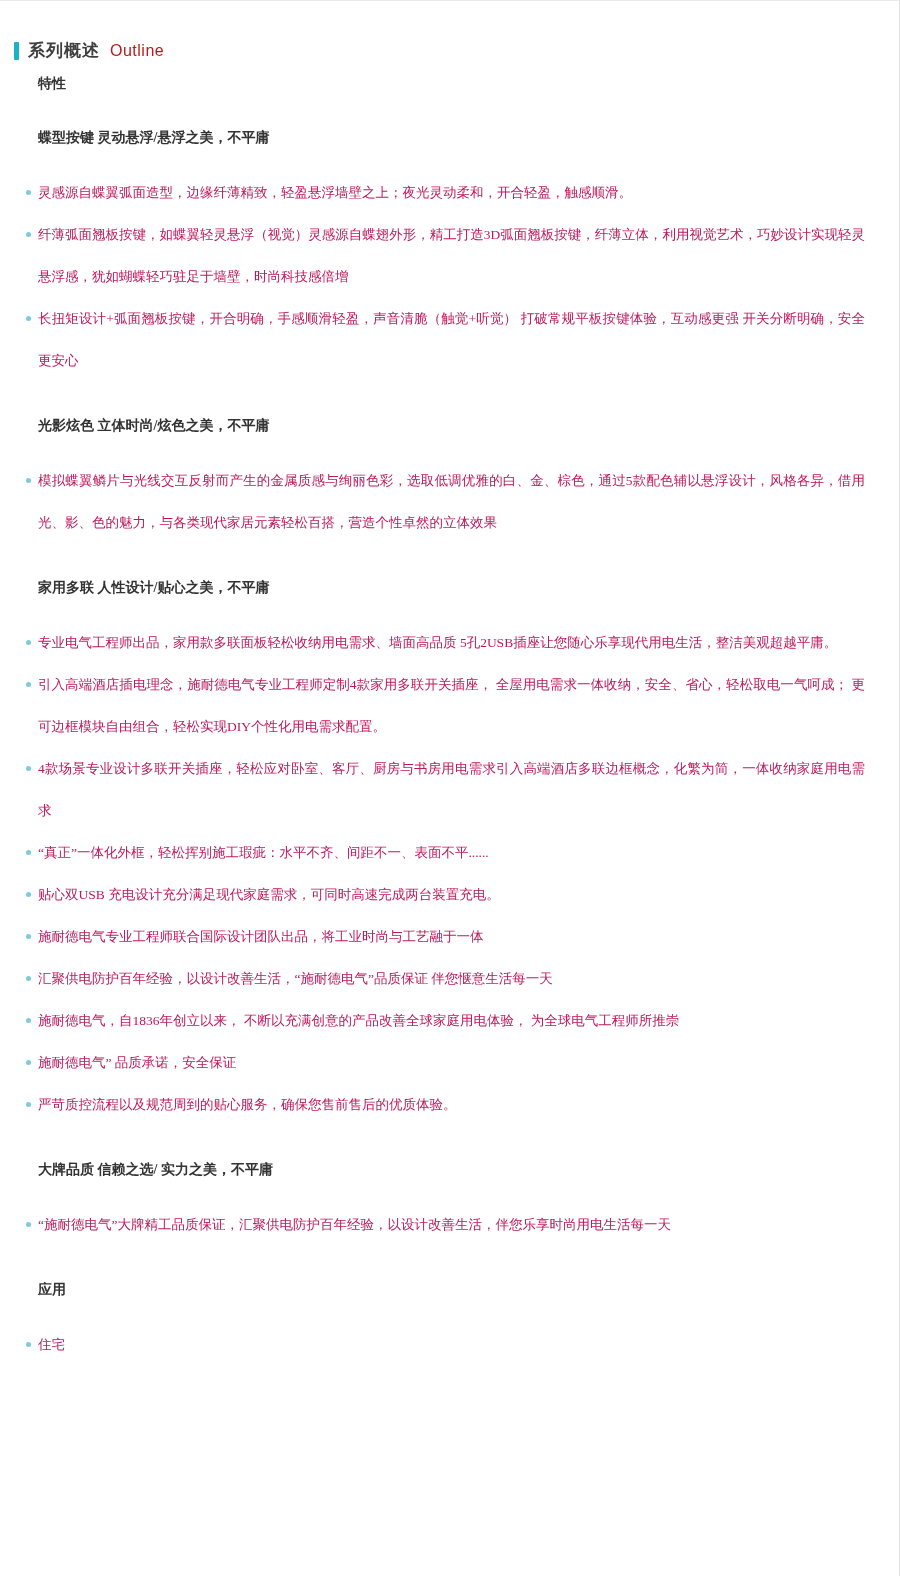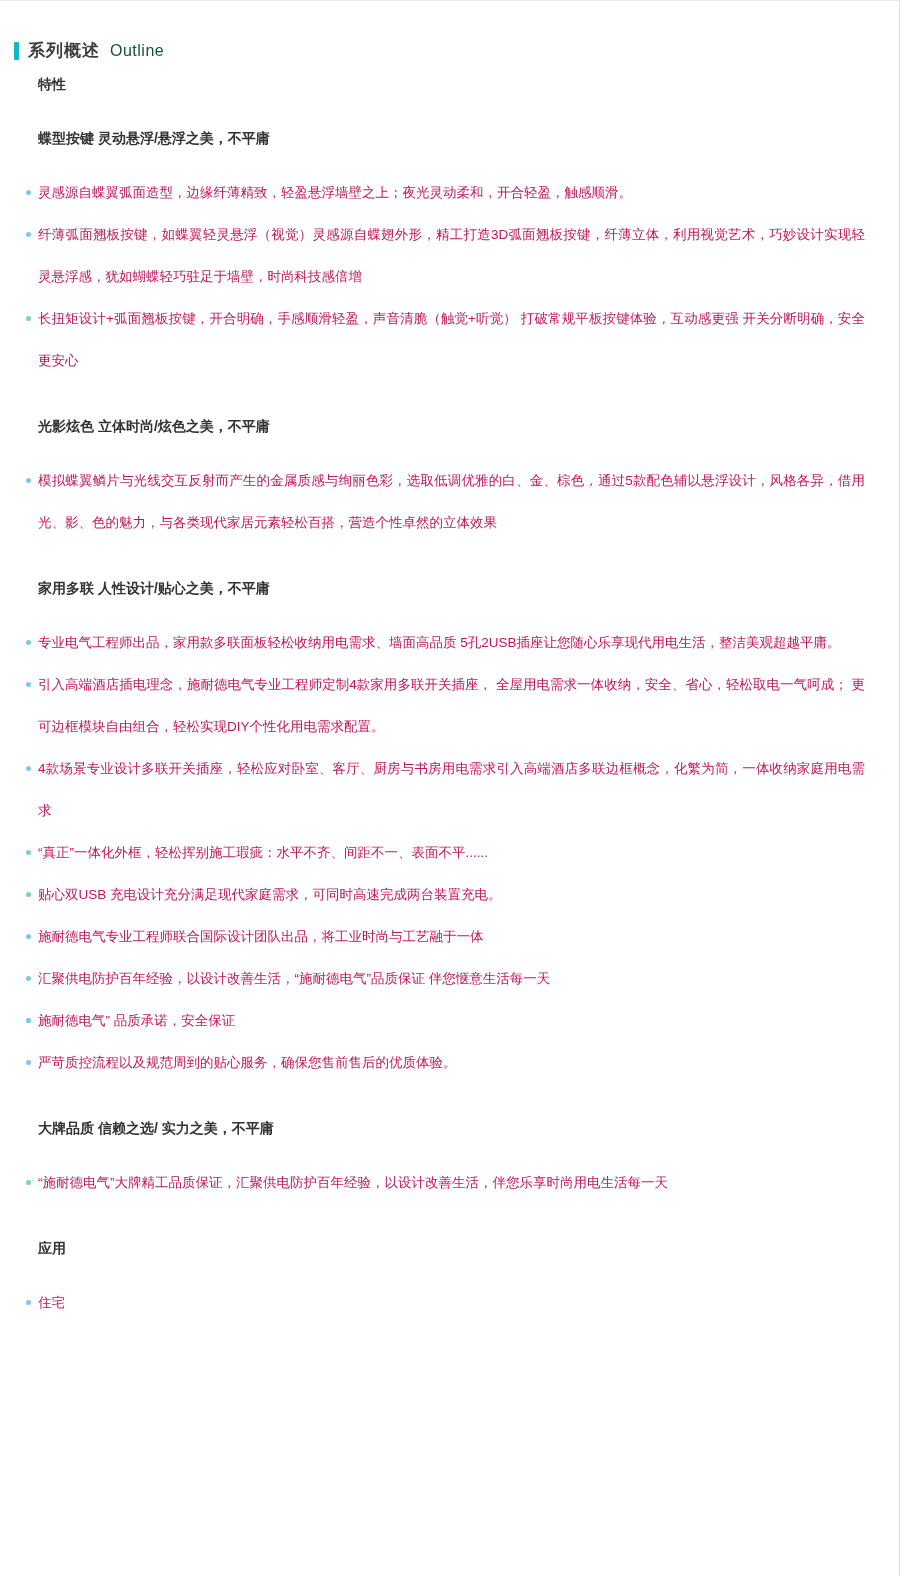--- a/index.html
+++ b/index.html
@@ -30,27 +30,28 @@
     flex: 0 0 auto;
   }
   .title-cn {
     font-size: 17px;
     font-weight: bold;
     color: #3f3f3f;
     letter-spacing: 1px;
   }
   .title-en {
     font-size: 16px;
-    color: #14532d;
+    color: #b91c1c;
     margin-left: 10px;
     letter-spacing: 0.5px;
   }
   .content {
     padding-left: 24px;
     padding-right: 4px;
+    font-family: Liberation Serif, serif;
   }
   .sec-heading {
     font-size: 14px;
     font-weight: bold;
     color: #333333;
     line-height: 20px;
     margin: 34px 0 24px 0;
   }
   .sec-heading.first {
     margin-top: 12px;
@@ -100,21 +101,21 @@
       </ul>
       <div class="sec-heading">家用多联 人性设计/贴心之美，不平庸</div>
       <ul class="bullet-list">
         <li class="bullet-item"><span class="dot"></span><span class="item-text">专业电气工程师出品，家用款多联面板轻松收纳用电需求、墙面高品质 5孔2USB插座让您随心乐享现代用电生活，整洁美观超越平庸。</span></li>
         <li class="bullet-item"><span class="dot"></span><span class="item-text">引入高端酒店插电理念，施耐德电气专业工程师定制4款家用多联开关插座， 全屋用电需求一体收纳，安全、省心，轻松取电一气呵成； 更可边框模块自由组合，轻松实现DIY个性化用电需求配置。</span></li>
         <li class="bullet-item"><span class="dot"></span><span class="item-text">4款场景专业设计多联开关插座，轻松应对卧室、客厅、厨房与书房用电需求引入高端酒店多联边框概念，化繁为简，一体收纳家庭用电需求</span></li>
         <li class="bullet-item"><span class="dot"></span><span class="item-text">“真正”一体化外框，轻松挥别施工瑕疵：水平不齐、间距不一、表面不平......</span></li>
         <li class="bullet-item"><span class="dot"></span><span class="item-text">贴心双USB 充电设计充分满足现代家庭需求，可同时高速完成两台装置充电。</span></li>
         <li class="bullet-item"><span class="dot"></span><span class="item-text">施耐德电气专业工程师联合国际设计团队出品，将工业时尚与工艺融于一体</span></li>
         <li class="bullet-item"><span class="dot"></span><span class="item-text">汇聚供电防护百年经验，以设计改善生活，“施耐德电气”品质保证 伴您惬意生活每一天</span></li>
-        <li class="bullet-item"><span class="dot"></span></li>
+        <li class="bullet-item"><span class="dot"></span><span class="item-text">施耐德电气，自1836年创立以来， 不断以充满创意的产品改善全球家庭用电体验， 为全球电气工程师所推崇</span></li>
         <li class="bullet-item"><span class="dot"></span><span class="item-text">施耐德电气” 品质承诺，安全保证</span></li>
         <li class="bullet-item"><span class="dot"></span><span class="item-text">严苛质控流程以及规范周到的贴心服务，确保您售前售后的优质体验。</span></li>
       </ul>
       <div class="sec-heading">大牌品质 信赖之选/ 实力之美，不平庸</div>
       <ul class="bullet-list">
         <li class="bullet-item"><span class="dot"></span><span class="item-text">“施耐德电气”大牌精工品质保证，汇聚供电防护百年经验，以设计改善生活，伴您乐享时尚用电生活每一天</span></li>
       </ul>
       <div class="sec-heading">应用</div>
       <ul class="bullet-list">
         <li class="bullet-item"><span class="dot"></span><span class="item-text">住宅</span></li>

